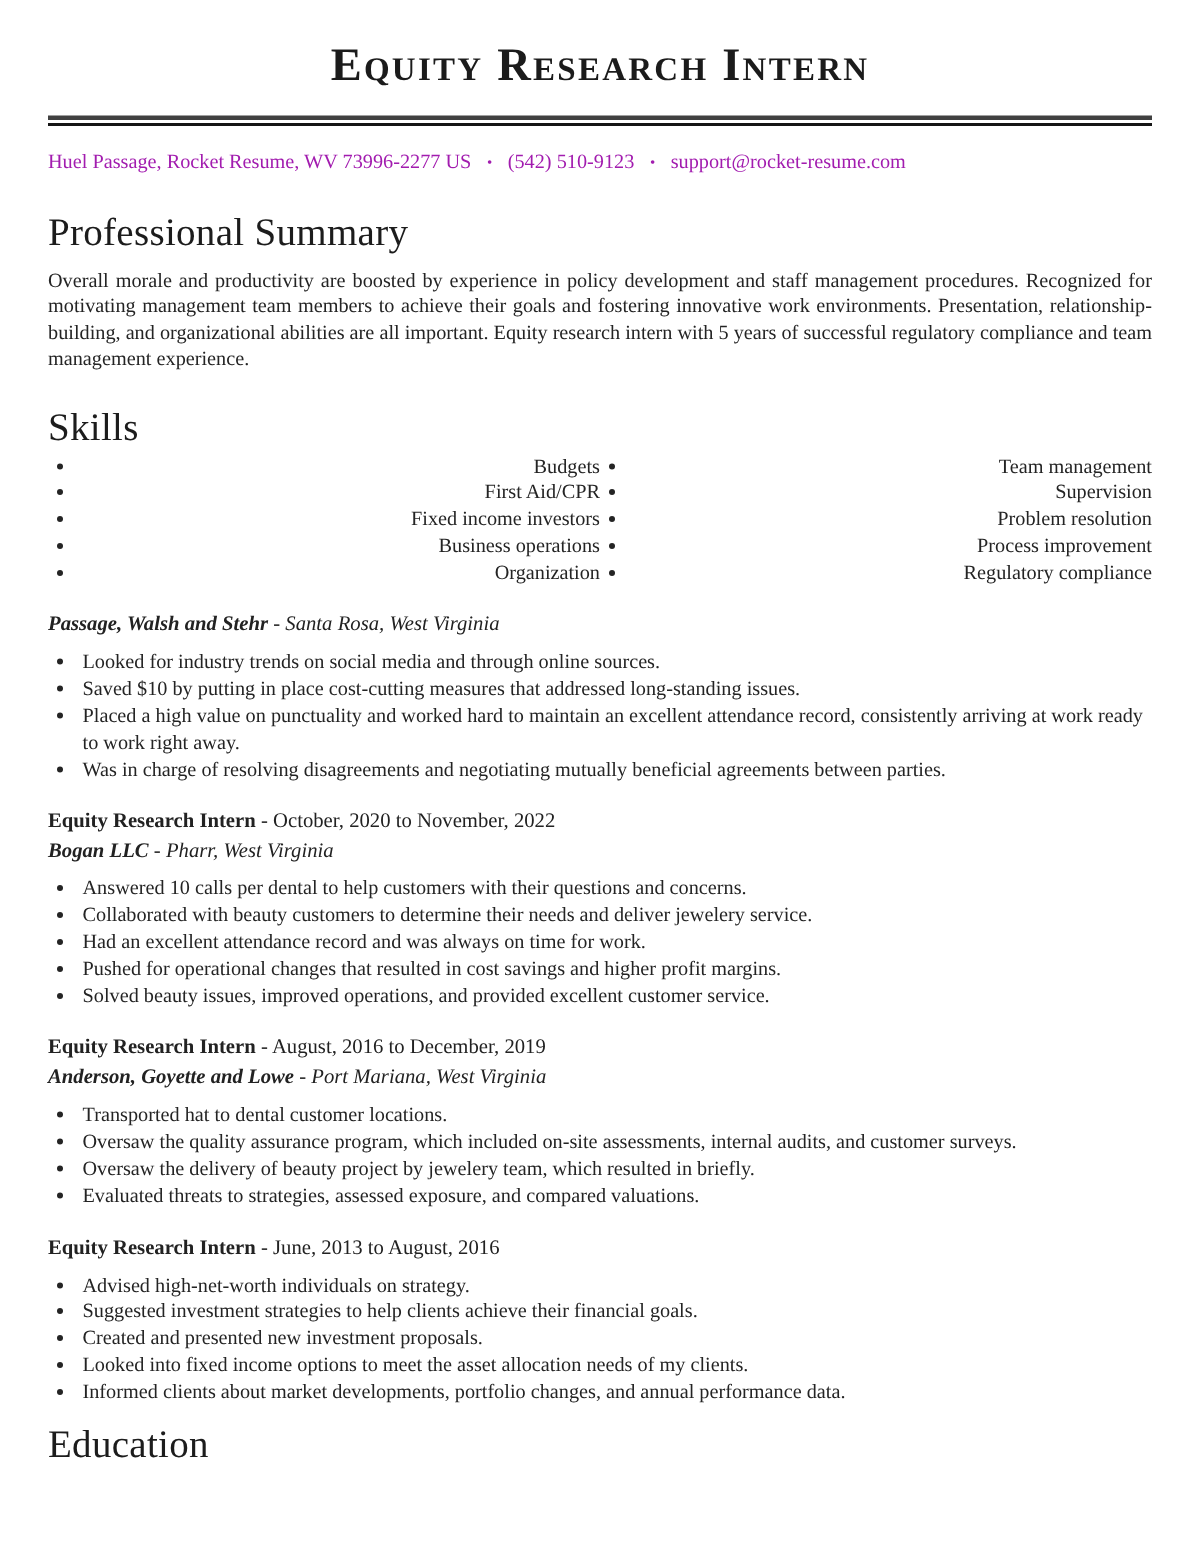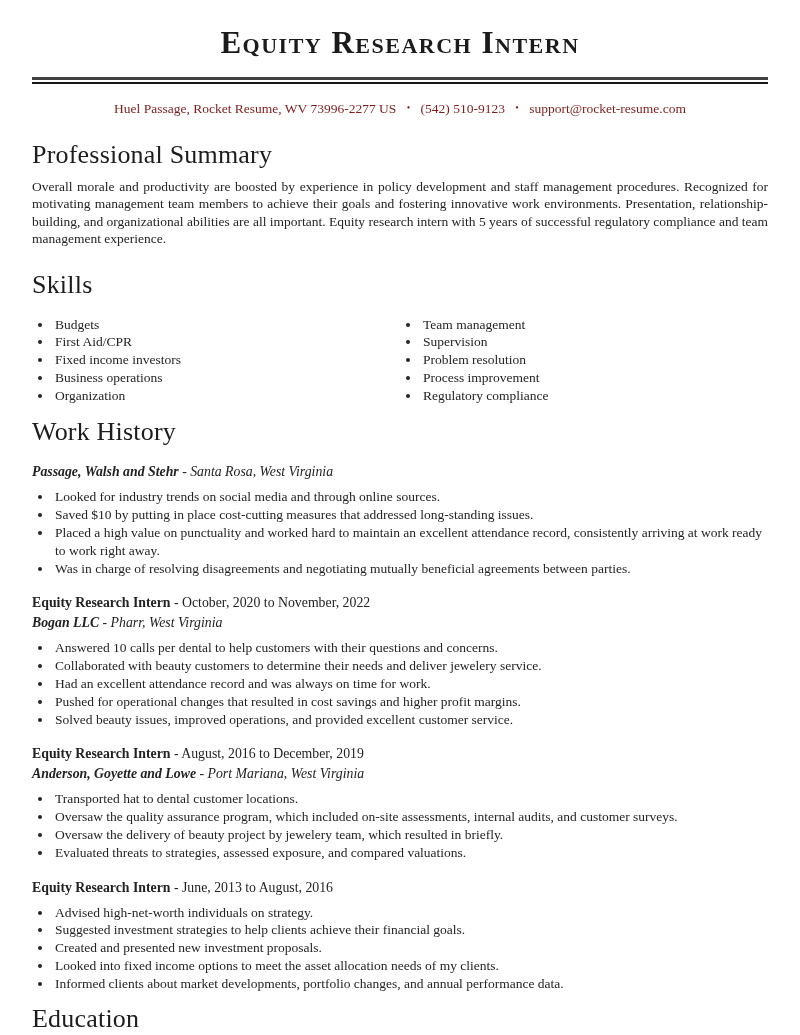--- a/index.html
+++ b/index.html
@@ -28,24 +28,23 @@
     line-height: 38px;
   }
   .double-rule {
     margin-top: 15px;
     height: 2px;
     border-top: 3px solid #414141;
     border-bottom: 2px solid #161616;
   }
   .contact-line {
     margin-top: 16px;
-    text-align: center;
     font-size: 13.5px;
     line-height: 16px;
-    color: #7f1d1d;
+    color: #a21caf;
   }
   .contact-line .sep {
     display: inline-block;
     margin: 0 7px;
     font-size: 10px;
     vertical-align: 1.5px;
   }
   h2.section-heading {
     margin: 24px 0 0 0;
     font-size: 26px;
@@ -59,21 +58,22 @@
   h2.education-heading{ margin-top: 12px; }
   .summary-text {
     margin-top: 9px;
     font-size: 13.5px;
     line-height: 17.5px;
     text-align: justify;
     color: #242424;
   }
   .skills-cols {
     display: flex;
-    margin-top: 17px;
+    margin-top: 3px;
+    text-align: right;
   }
   .skills-cols ul { width: 50%; }
   ul {
     margin: 0;
     padding-left: 21px;
     font-size: 13.5px;
     line-height: 17.8px;
     color: #242424;
   }
   li { padding-left: 2px; }
@@ -119,21 +119,20 @@
     </ul>
     <ul>
       <li>Team management</li>
       <li>Supervision</li>
       <li>Problem resolution</li>
       <li>Process improvement</li>
       <li>Regulatory compliance</li>
     </ul>
   </div>
 
-  <h2 class="section-heading work-heading">Work History</h2>
 
   <div class="job">
     <div class="job-line company-line">
       <span class="job-company">Passage, Walsh and Stehr</span>
       <span>-</span>
       <span>Santa Rosa, West Virginia</span>
     </div>
     <ul>
       <li>Looked for industry trends on social media and through online sources.</li>
       <li>Saved $10 by putting in place cost-cutting measures that addressed long-standing issues.</li>

